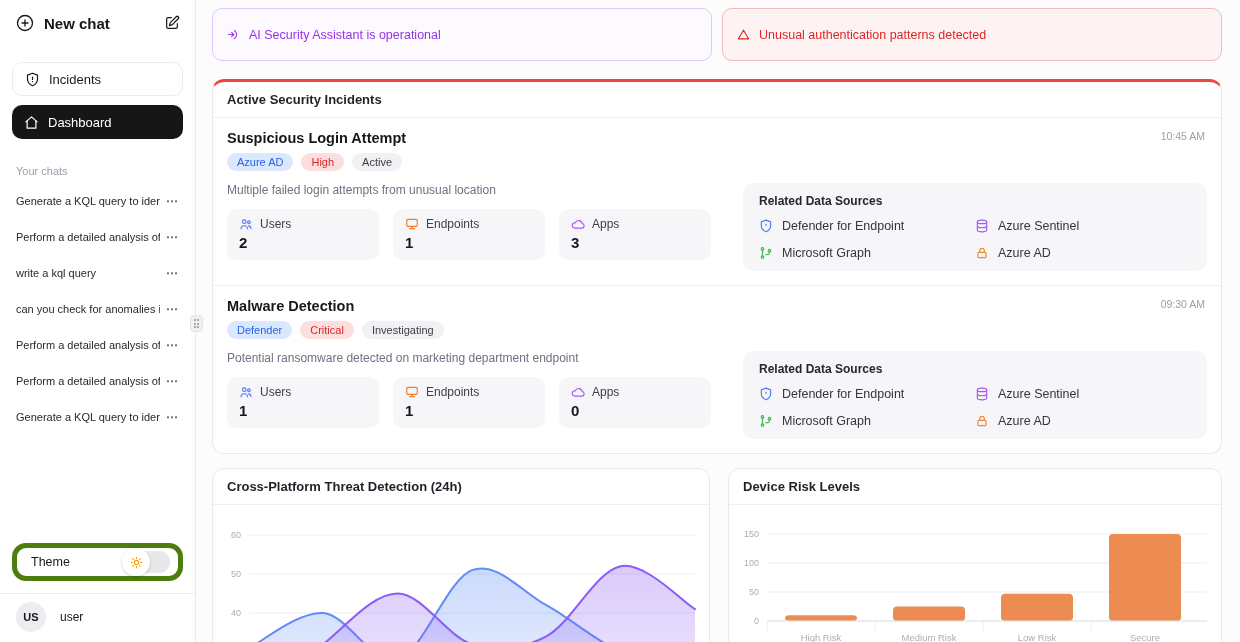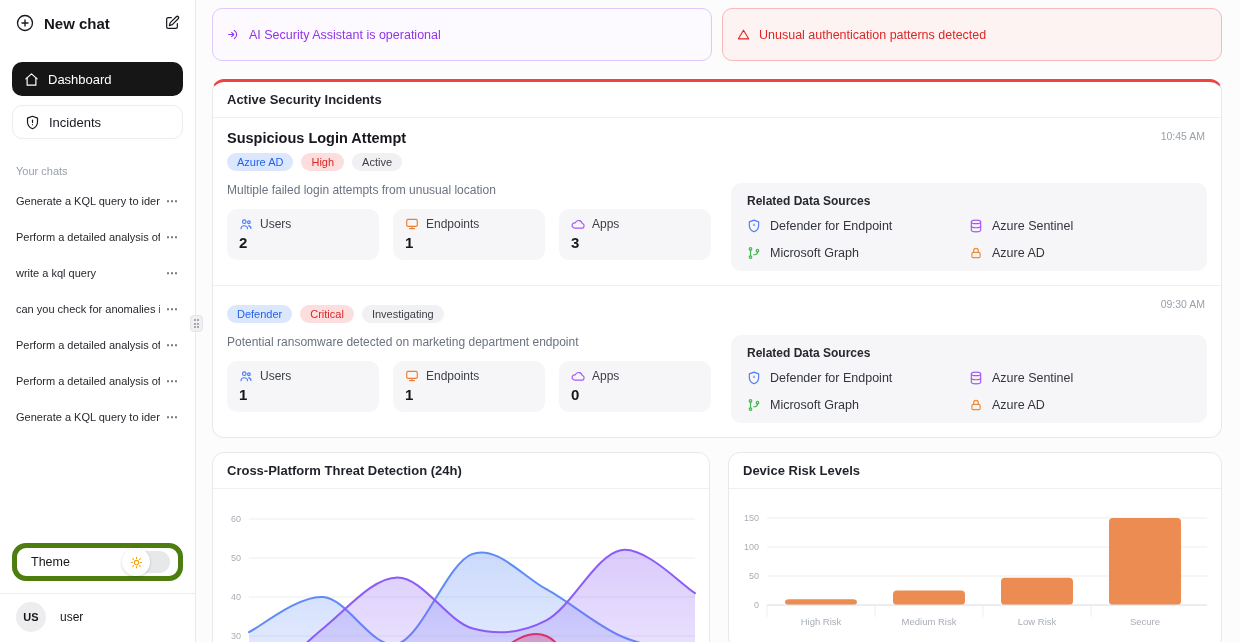--- a/index.html
+++ b/index.html
@@ -56,21 +56,21 @@
 
   .incident { padding:12px 14px 14px 14px; position:relative; }
   .incident + .incident { border-top:1px solid #efeff2; }
   .incident-title { font-size:14.5px; font-weight:700; }
   .incident-time { position:absolute; right:16px; top:12px; font-size:10.5px; color:#9aa1ab; }
   .badges { display:flex; gap:8px; margin-top:7px; }
   .badge { font-size:11px; font-weight:500; padding:3px 10px; border-radius:999px; }
   .badge.blue { background:#dbe7fd; color:#2563eb; }
   .badge.red { background:#fcdede; color:#dc2626; }
   .badge.gray { background:#f1f1f3; color:#3c4047; }
-  .incident-body { display:flex; gap:20px; margin-top:12px; }
+  .incident-body { display:flex; gap:32px; margin-top:12px; }
   .incident-left { width:484px; min-width:484px; }
   .incident-desc { font-size:12px; color:#6b7280; }
   .stats { display:flex; gap:14px; margin-top:12px; }
   .stat-tile { flex:1; background:#f6f6f8; border-radius:10px; padding:8px 12px 9px 12px; }
   .stat-top { display:flex; align-items:center; gap:7px; font-size:12px; color:#3c4047; }
   .stat-value { margin-top:3px; font-size:15px; font-weight:700; }
   .related { flex:1; background:#f6f6f8; border-radius:10px; padding:11px 16px; }
   .related-title { font-size:12px; font-weight:700; color:#25282e; }
   .related-grid { margin-top:11px; display:grid; grid-template-columns:1fr 1fr; row-gap:13px; }
   .source { display:flex; align-items:center; gap:9px; font-size:12.5px; color:#32363d; }
@@ -101,38 +101,38 @@
       <span class="nc-label">New chat</span>
       <span class="icon-btn">
         <svg class="ic" width="16" height="16" viewBox="0 0 24 24" fill="none" stroke="#16181d" stroke-width="1.8" stroke-linecap="round" stroke-linejoin="round">
           <path d="M11 4H6a2 2 0 0 0-2 2v12a2 2 0 0 0 2 2h12a2 2 0 0 0 2-2v-5"></path>
           <path d="M18.4 2.6a2 2 0 0 1 2.9 3L12.5 14.5 8 15.9l1.4-4.4z"></path>
         </svg>
       </span>
     </div>
 
     <nav class="nav">
-      <div class="nav-item active">
-        <span>
-          <svg class="ic" width="15" height="15" viewBox="0 0 24 24" fill="none" stroke="#fff" stroke-width="1.9" stroke-linecap="round" stroke-linejoin="round">
-            <path d="M3 11l9-8 9 8"></path>
-              <path d="M5 9.5V21h14V9.5"></path>
-          </svg>
-        </span>
-        <span>Dashboard</span>
-      </div>
       <div class="nav-item inactive">
         <span>
           <svg class="ic" width="15" height="15" viewBox="0 0 24 24" fill="none" stroke="#16181d" stroke-width="1.9" stroke-linecap="round" stroke-linejoin="round">
             <path d="M12 2l8 3v6c0 5-3.4 9-8 11-4.6-2-8-6-8-11V5z"></path>
               <path d="M12 8v4"></path>
               <path d="M12 15.5v.01"></path>
           </svg>
         </span>
         <span>Incidents</span>
+      </div>
+      <div class="nav-item active">
+        <span>
+          <svg class="ic" width="15" height="15" viewBox="0 0 24 24" fill="none" stroke="#fff" stroke-width="1.9" stroke-linecap="round" stroke-linejoin="round">
+            <path d="M3 11l9-8 9 8"></path>
+              <path d="M5 9.5V21h14V9.5"></path>
+          </svg>
+        </span>
+        <span>Dashboard</span>
       </div>
     </nav>
 
     <div class="chats-heading">Your chats</div>
     <div class="chat-list">
       <div class="chat-item">
         <span class="txt">Generate a KQL query to identify unusua</span>
         <span class="dots">⋯</span>
       </div>
       <div class="chat-item">
@@ -290,20 +290,21 @@
                     <path d="M8 11V8a4 4 0 0 1 8 0v3"></path>
                 </svg>
                 <span>Azure AD</span>
               </div>
             </div>
           </div>
         </div>
       </div>
 
       <div class="incident">
+        <div class="incident-title">Malware Detection</div>
         <div class="incident-time">09:30 AM</div>
         <div class="badges">
           <span class="badge blue">Defender</span>
           <span class="badge red">Critical</span>
           <span class="badge gray">Investigating</span>
         </div>
         <div class="incident-body">
           <div class="incident-left">
             <div class="incident-desc">Potential ransomware detected on marketing department endpoint</div>
             <div class="stats">

